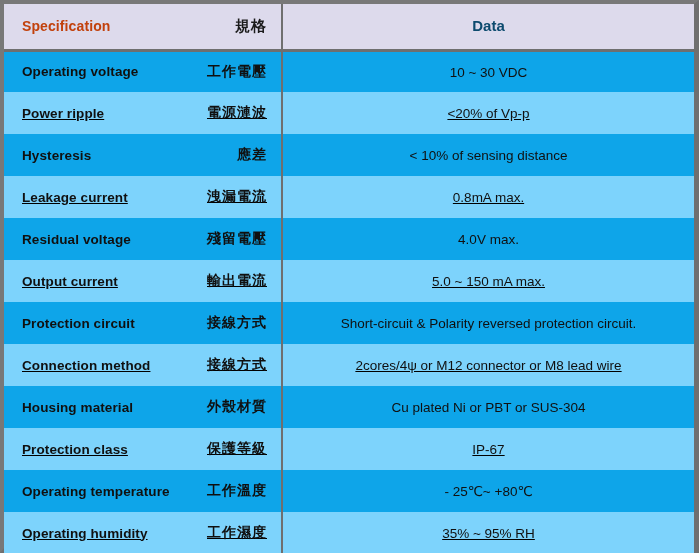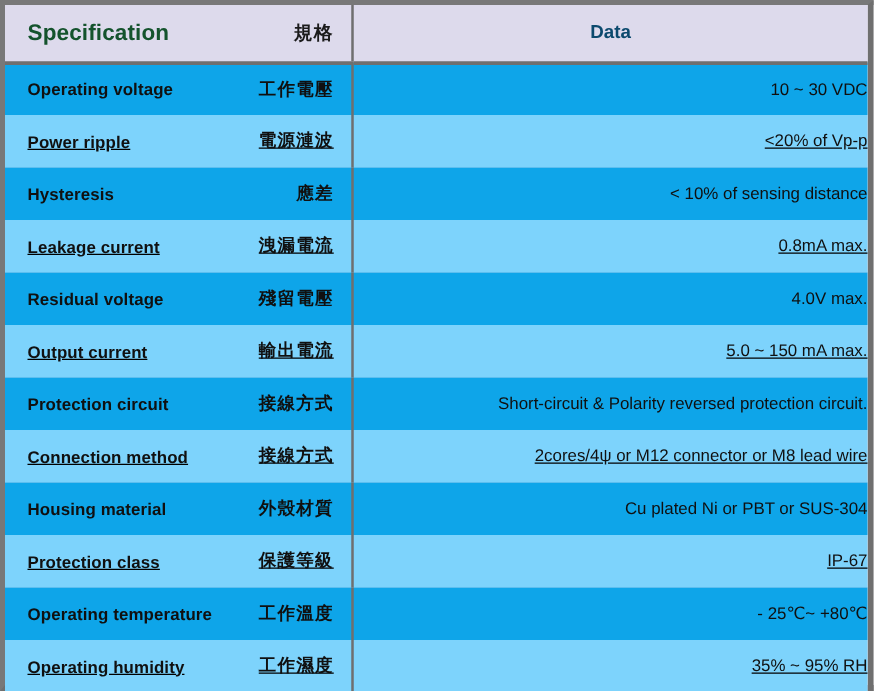--- a/index.html
+++ b/index.html
@@ -52,23 +52,23 @@
   th.header-spec-cell {
     border-right: 2px solid #6f6f6f;
   }
   .header-spec-inner {
     display: flex;
     align-items: center;
     justify-content: space-between;
     padding: 0 14px 0 18px;
   }
   .header-en {
-    font-size: 18px;
-    font-weight: bold;
-    color: #14532d;
+    font-size: 14px;
+    font-weight: bold;
+    color: #c2410c;
     letter-spacing: 0.1px;
   }
   .header-zh {
     font-size: 15px;
     font-weight: bold;
     color: #1b1b1b;
     letter-spacing: 1px;
   }
   th.header-data-cell {
     text-align: center;
@@ -107,21 +107,21 @@
   }
   .spec-zh {
     font-size: 14px;
     font-weight: bold;
     color: #101010;
     letter-spacing: 1px;
     white-space: nowrap;
     padding-left: 8px;
   }
   td.data-cell {
-    text-align: right;
+    text-align: center;
   }
   .data-value {
     font-size: 13.5px;
     color: #101010;
     white-space: nowrap;
   }
 </style>
 </head>
 <body>
 

